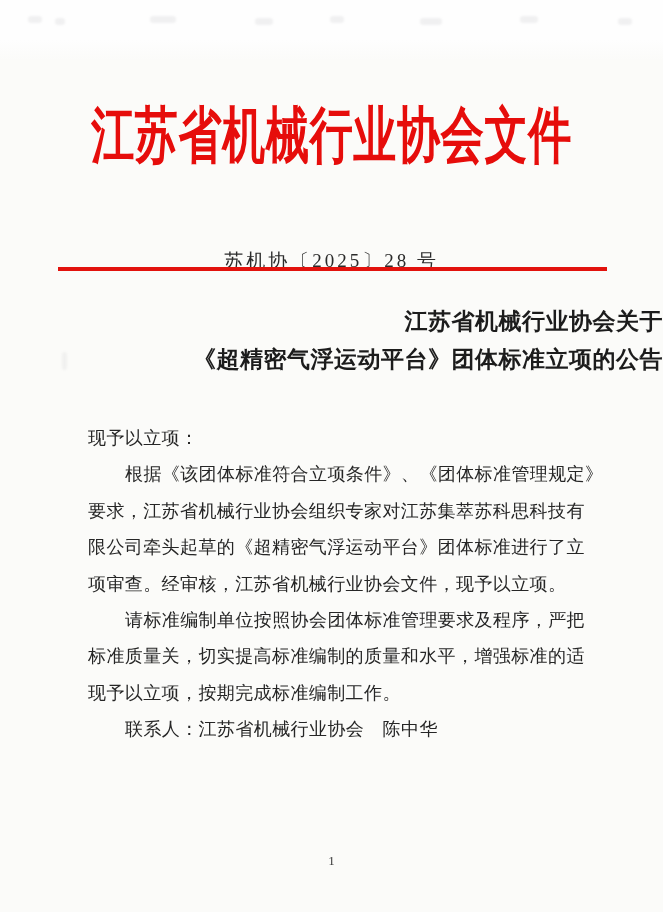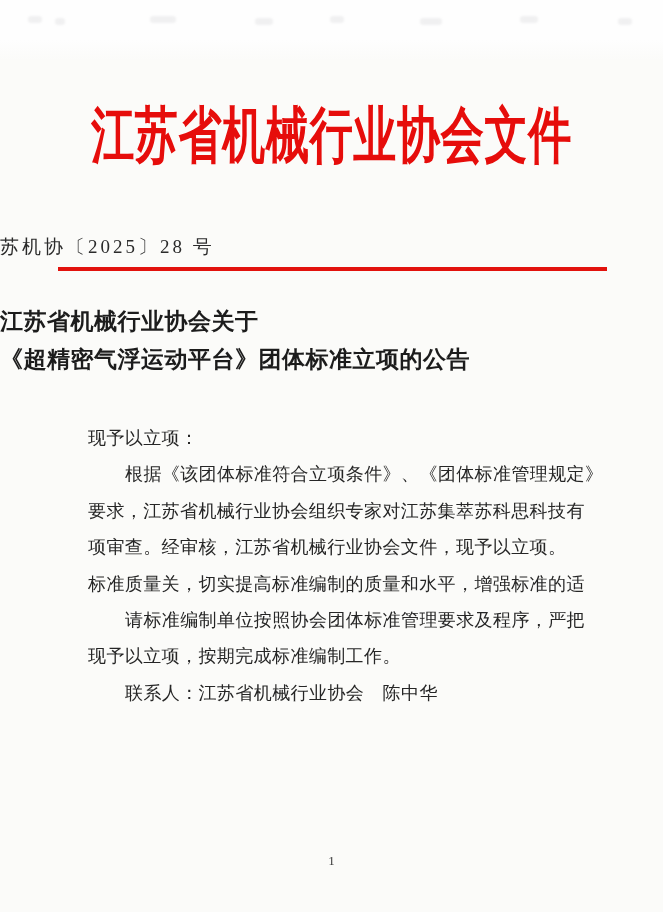--- a/index.html
+++ b/index.html
@@ -36,35 +36,36 @@
     text-align: center;
     font-size: 43px; font-weight: bold;
     letter-spacing: 0.7px;
     color: #e60d0b;
     transform: scaleY(1.42);
     transform-origin: 50% 50%;
     white-space: nowrap;
   }
 
   .doc-number {
-    position: absolute; left: 0; right: 0; top: 234px;
+    position: absolute; left: 0; right: 0; top: 248px;
+    text-align: center;
     font-size: 19px; letter-spacing: 3px;
     color: #2b2b2b;
     white-space: nowrap;
   }
 
   .red-rule {
     position: absolute; left: 58px; top: 267px;
     width: 549px; height: 4px;
     background: #e2120d;
   }
 
   .doc-title {
     position: absolute; left: 0; right: 0; top: 303px;
-    text-align: left;
+    text-align: right;
     font-weight: bold;
     font-size: 23px; line-height: 38px; letter-spacing: 0.5px;
     color: #1c1c1c;
     white-space: nowrap;
   }
 
   .body-block {
     position: absolute; left: 88px; top: 420px; width: 500px;
     font-size: 18px; line-height: 36.4px; letter-spacing: 0.4px;
     color: #262626;
@@ -104,22 +105,23 @@
 
   <div class="doc-title">
     <div>江苏省机械行业协会关于</div>
     <div>《超精密气浮运动平台》团体标准立项的公告</div>
   </div>
 
   <div class="body-block">
     <div class="line">现予以立项：</div>
     <div class="line ind">根据《该团体标准符合立项条件》、《团体标准管理规定》</div>
     <div class="line">要求，江苏省机械行业协会组织专家对江苏集萃苏科思科技有</div>
+    <div class="line">限公司牵头起草的《超精密气浮运动平台》团体标准进行了立</div>
     <div class="line">项审查。经审核，江苏省机械行业协会文件，现予以立项。</div>
+    <div class="line ind">请标准编制单位按照协会团体标准管理要求及程序，严把</div>
     <div class="line">标准质量关，切实提高标准编制的质量和水平，增强标准的适</div>
-    <div class="line ind">请标准编制单位按照协会团体标准管理要求及程序，严把</div>
     <div class="line">现予以立项，按期完成标准编制工作。</div>
     <div class="line ind">联系人：江苏省机械行业协会　陈中华</div>
   </div>
 
   <div class="page-number">1</div>
 
 </div>
 
 </body></html>

